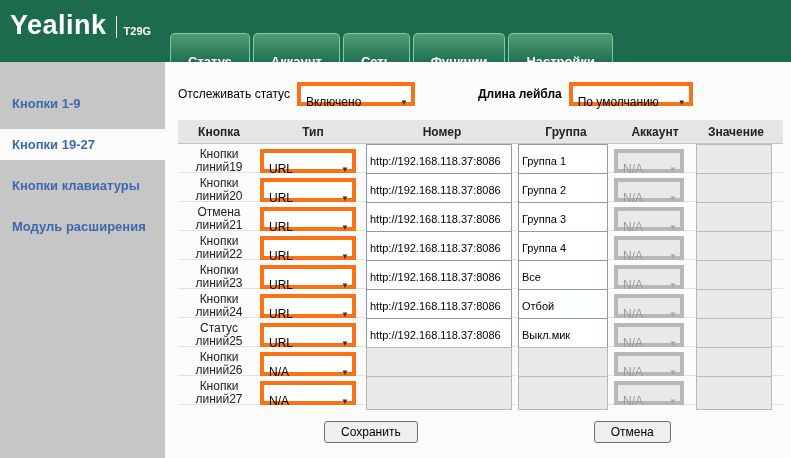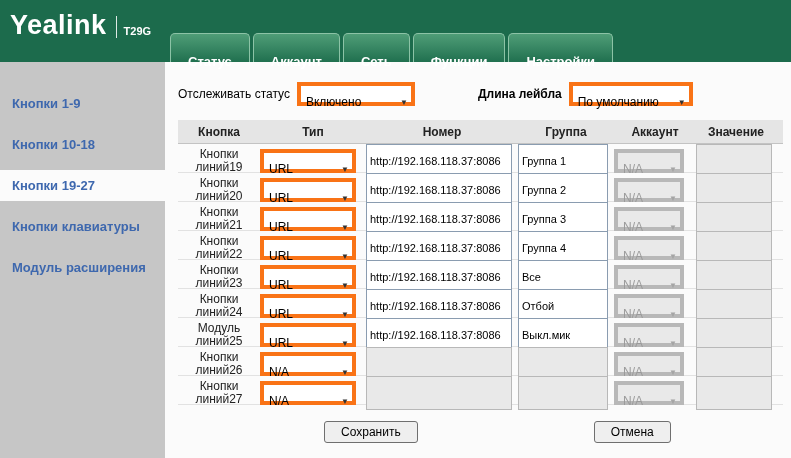--- a/index.html
+++ b/index.html
@@ -84,21 +84,20 @@
       <div class="tab">Сеть</div>
       <div class="tab">Функции</div>
       <div class="tab">Настройки</div>
     </div>
   </div>
 
   <div class="body-row">
 
     <div class="sidebar">
       <div class="side-item">Кнопки 1-9</div>
-      <div class="side-item">Кнопки 10-18</div>
       <div class="side-item active">Кнопки 19-27</div>
       <div class="side-item">Кнопки клавиатуры</div>
       <div class="side-item">Модуль расширения</div>
     </div>
 
     <div class="main">
 
       <div class="controls">
         <span class="ctl-label">Отслеживать статус</span>
         <div class="select w-status">
@@ -166,21 +165,21 @@
         <span class="sel-val">N/A</span>
         <span class="arr">▼</span>
       </div>
     </div>
     <div class="cell">
       <input type="text" class="txt w-val disabled" disabled="" style="">
     </div>
   </div>
 
   <div class="trow">
-    <div class="cell-name">Кнопки линий21</div>
+    <div class="cell-name">Отмена линий21</div>
     <div class="cell">
       <div class="select w-type">
         <span class="sel-val">URL</span>
         <span class="arr">▼</span>
       </div>
     </div>
     <div class="cell">
       <input type="text" class="txt w-num can-disable" value="http://192.168.118.37:8086" style="">
     </div>
     <div class="cell">
@@ -266,21 +265,21 @@
         <span class="sel-val">N/A</span>
         <span class="arr">▼</span>
       </div>
     </div>
     <div class="cell">
       <input type="text" class="txt w-val disabled" disabled="" style="">
     </div>
   </div>
 
   <div class="trow">
-    <div class="cell-name">Модуль линий25</div>
+    <div class="cell-name">Статус линий25</div>
     <div class="cell">
       <div class="select w-type">
         <span class="sel-val">URL</span>
         <span class="arr">▼</span>
       </div>
     </div>
     <div class="cell">
       <input type="text" class="txt w-num can-disable" value="http://192.168.118.37:8086" style="">
     </div>
     <div class="cell">

